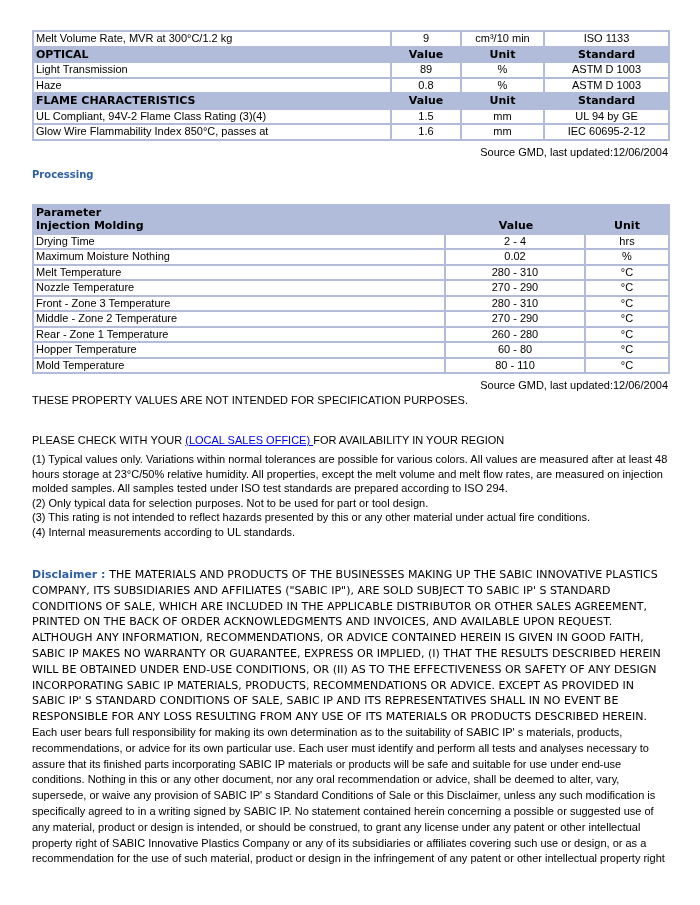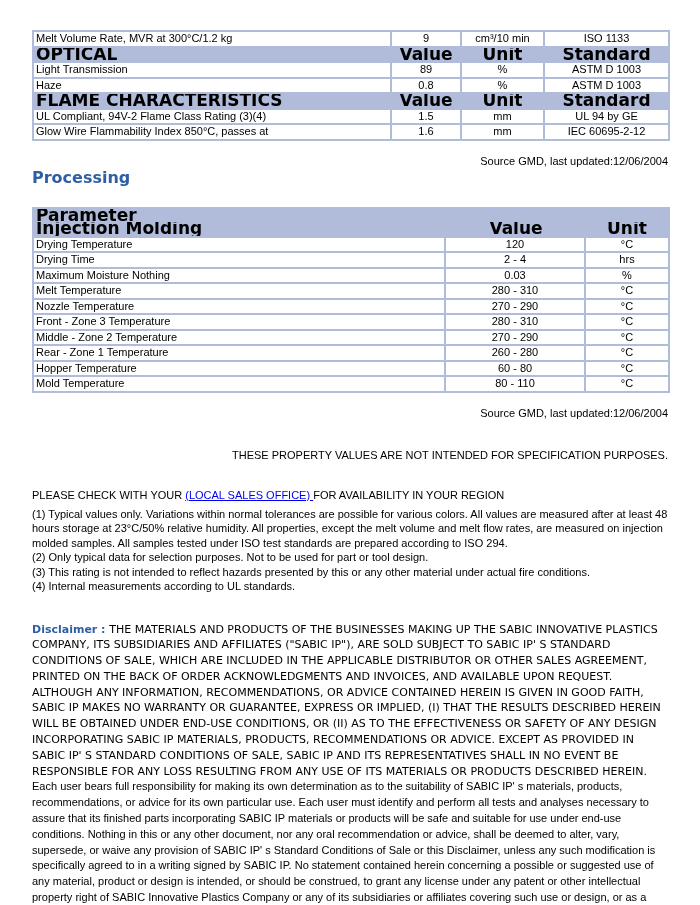--- a/index.html
+++ b/index.html
@@ -3,29 +3,29 @@
 <meta charset="utf-8">
 <style>
   html, body { margin:0; padding:0; background:#ffffff; }
   body { width:700px; height:905px; position:relative; overflow:hidden;
          font-family:"Liberation Sans", sans-serif; font-size:11px; color:#000; }
   .wrap { position:absolute; left:32px; top:30px; width:636px; }
   table.grid { border-collapse:separate; border-spacing:0; width:636px; table-layout:fixed;
                border-left:2px solid #b0bcda; border-top:2px solid #b0bcda; }
   table.grid td { border-right:2px solid #b0bcda; border-bottom:2px solid #b0bcda;
                   height:13.5px; padding:0 2px; line-height:13.5px; white-space:nowrap; overflow:hidden; }
-  table.grid tr.hdr td { background:#b0bcda; font-weight:bold; font-family:"DejaVu Sans", sans-serif; font-size:17px; }
+  table.grid tr.hdr td { background:#b0bcda; font-weight:bold; font-family:"DejaVu Sans", sans-serif; font-size:11px; }
   table.grid td.c { text-align:center; }
-  .source { text-align:right; font-size:11px; height:15px; line-height:15px; margin-top:13px; }
-  .section-title { color:#2f5fa3; font-weight:bold; font-family:"DejaVu Sans", sans-serif; font-size:16px; margin-top:1px; height:16px; line-height:16px; }
+  .source { text-align:right; font-size:11px; height:15px; line-height:15px; margin-top:4px; }
+  .section-title { color:#2f5fa3; font-weight:bold; font-family:"DejaVu Sans", sans-serif; font-size:10px; margin-top:7px; height:16px; line-height:16px; }
   table.proc { margin-top:21px; }
   table.proc tr.hdr2 td { border-bottom:none; border-right-color:#b0bcda; }
   table.proc tr.hdr td { border-right-color:#b0bcda; }
   p { margin:0; }
-  .notice { margin-top:27px; line-height:14px;text-align:right; }
+  .notice { margin-top:0; line-height:14px; }
   .notice2 { margin-top:26px; line-height:14px; }
   .notes { margin-top:5px; line-height:14.5px; }
   a.link { color:#0000ee; text-decoration:underline; }
   .disc { margin-top:28px; line-height:15.8px; }
   .disc .lbl { color:#2f5fa3; font-weight:bold; font-family:"DejaVu Sans", sans-serif; font-size:11px; }
   .disc .caps { font-weight:normal; font-family:"DejaVu Sans", sans-serif; font-size:11px; }
   .disc .tail { line-height:15.8px; }
 </style>
 </head>
 <body>
@@ -98,33 +98,28 @@
       <tr class="hdr hdr2">
         <td style="border-right:none">Parameter</td>
         <td style="border-right:none"></td>
         <td></td>
       </tr>
       <tr class="hdr">
         <td style="border-right:none">Injection Molding</td>
         <td class="c" style="border-right:none">Value</td>
         <td class="c">Unit</td>
       </tr>
-    <tr>
-          <td>Drying Temperature</td>
-          <td class="c">120</td>
-          <td class="c">°C</td>
-        </tr>
         <tr>
           <td>Drying Time</td>
           <td class="c">2 - 4</td>
           <td class="c">hrs</td>
         </tr>
         <tr>
           <td>Maximum Moisture Nothing</td>
-          <td class="c">0.03</td>
+          <td class="c">0.02</td>
           <td class="c">%</td>
         </tr>
         <tr>
           <td>Melt Temperature</td>
           <td class="c">280 - 310</td>
           <td class="c">°C</td>
         </tr>
         <tr>
           <td>Nozzle Temperature</td>
           <td class="c">270 - 290</td>

